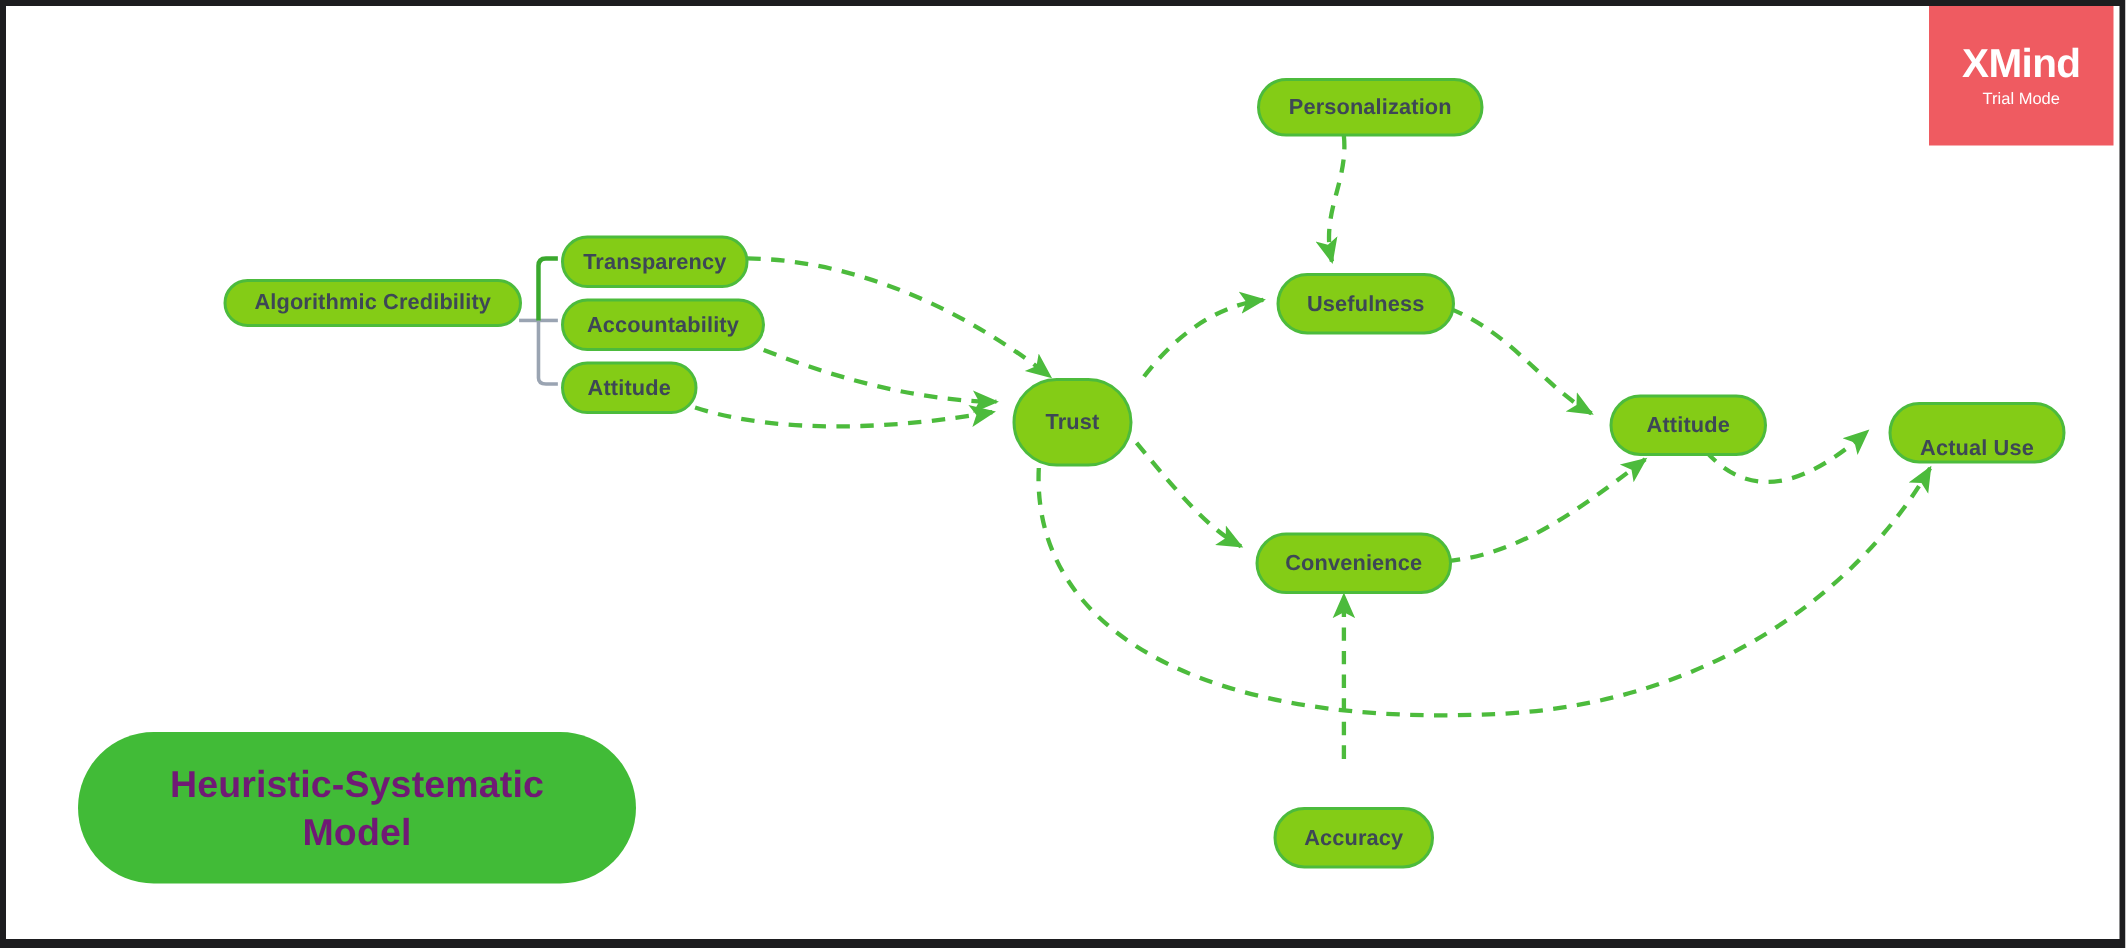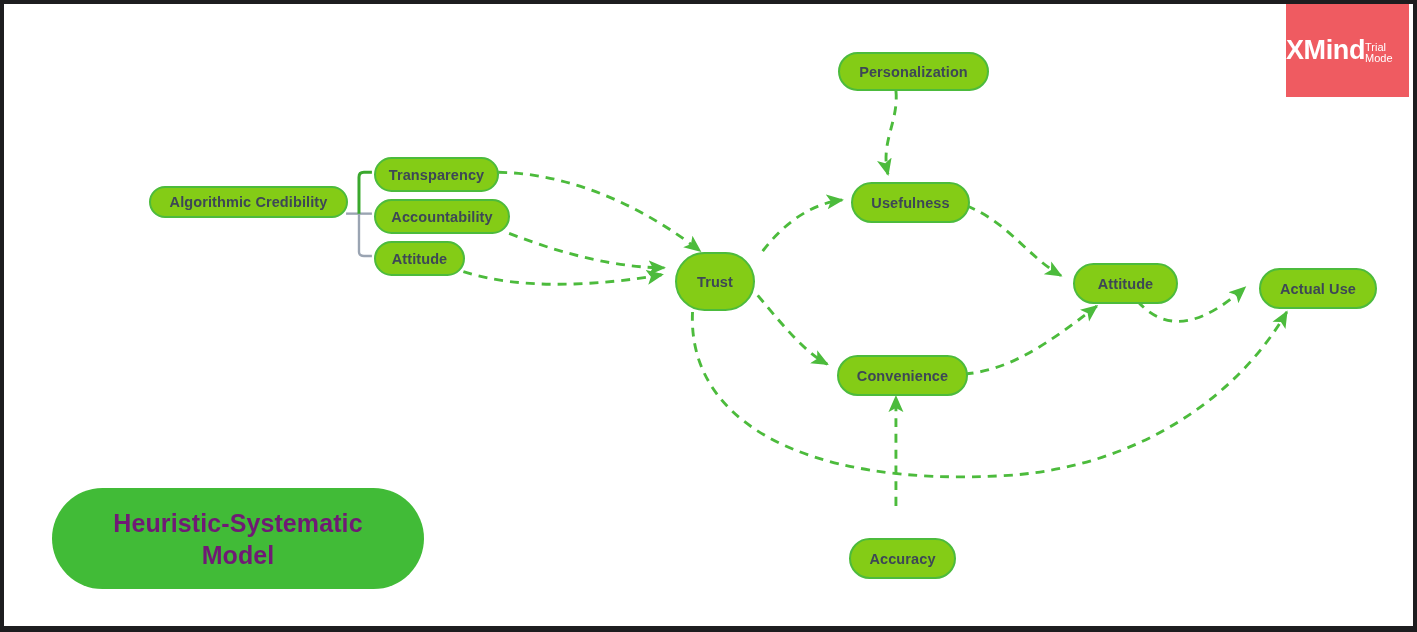--- a/index.html
+++ b/index.html
@@ -56,20 +56,21 @@
     padding: 0 26px;
   }
   #watermark {
     position: absolute;
     right: 4px;
     top: 0px;
     width: 123px;
     height: 93px;
     background: #ef5b61;
     display: flex;
+    flex-direction: column;
     align-items: center;
     justify-content: center;
     z-index: 5;
   }
   #watermark .wm-title {
     color: #ffffff;
     font-size: 27px;
     font-weight: bold;
     letter-spacing: -0.4px;
     line-height: 1;
@@ -149,21 +150,21 @@
   </div>
 
   <div class="node" style="left:845px; top:534px; width:107px; height:41px;">
     <span>Accuracy</span>
   </div>
 
   <div class="node" style="left:1069px; top:259px; width:105px; height:41px;">
     <span>Attitude</span>
   </div>
 
-  <div class="node" style="left:1255px; top:264px; width:118px; height:41px;">
+  <div class="node" style="left:1255px; top:264px; width:118px; height:41px;align-items:flex-end;">
     <span>Actual Use</span>
   </div>
 
   <div class="node root-theme" style="left:48px; top:484px; width:372px; height:101px;">
     <span>Heuristic-Systematic</span>
     <span>Model</span>
   </div>
 
   <div id="watermark">
     <div class="wm-title">XMind</div>

